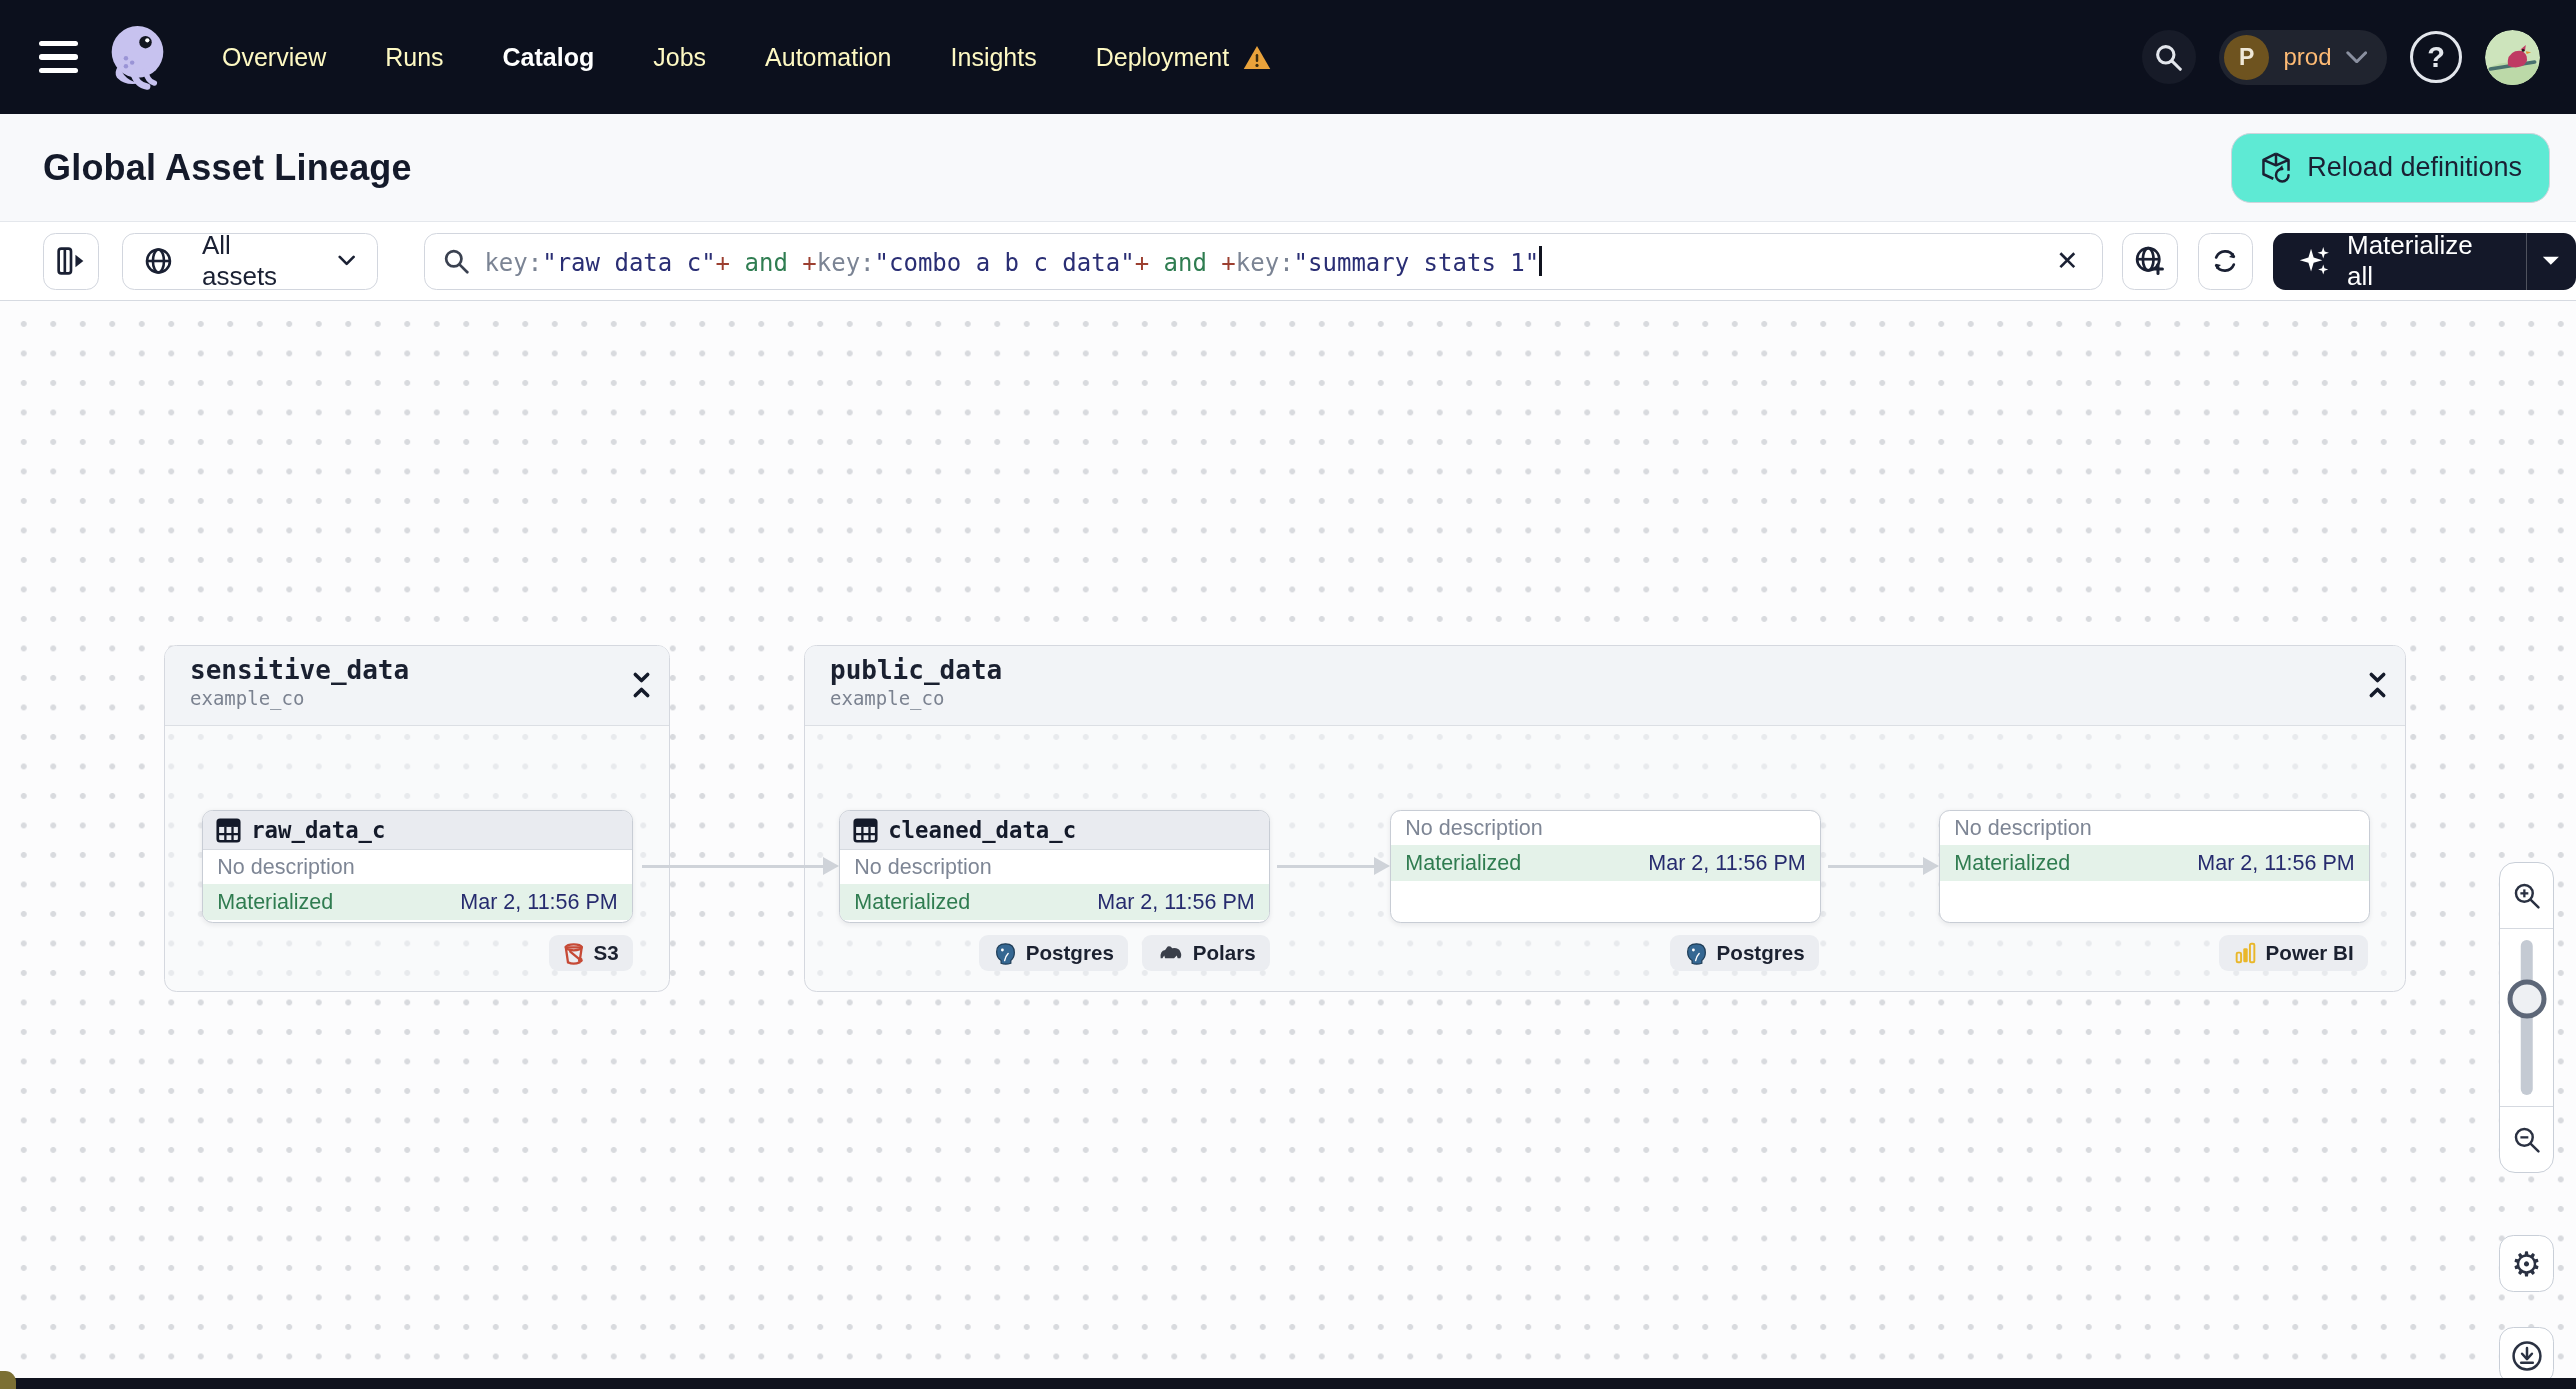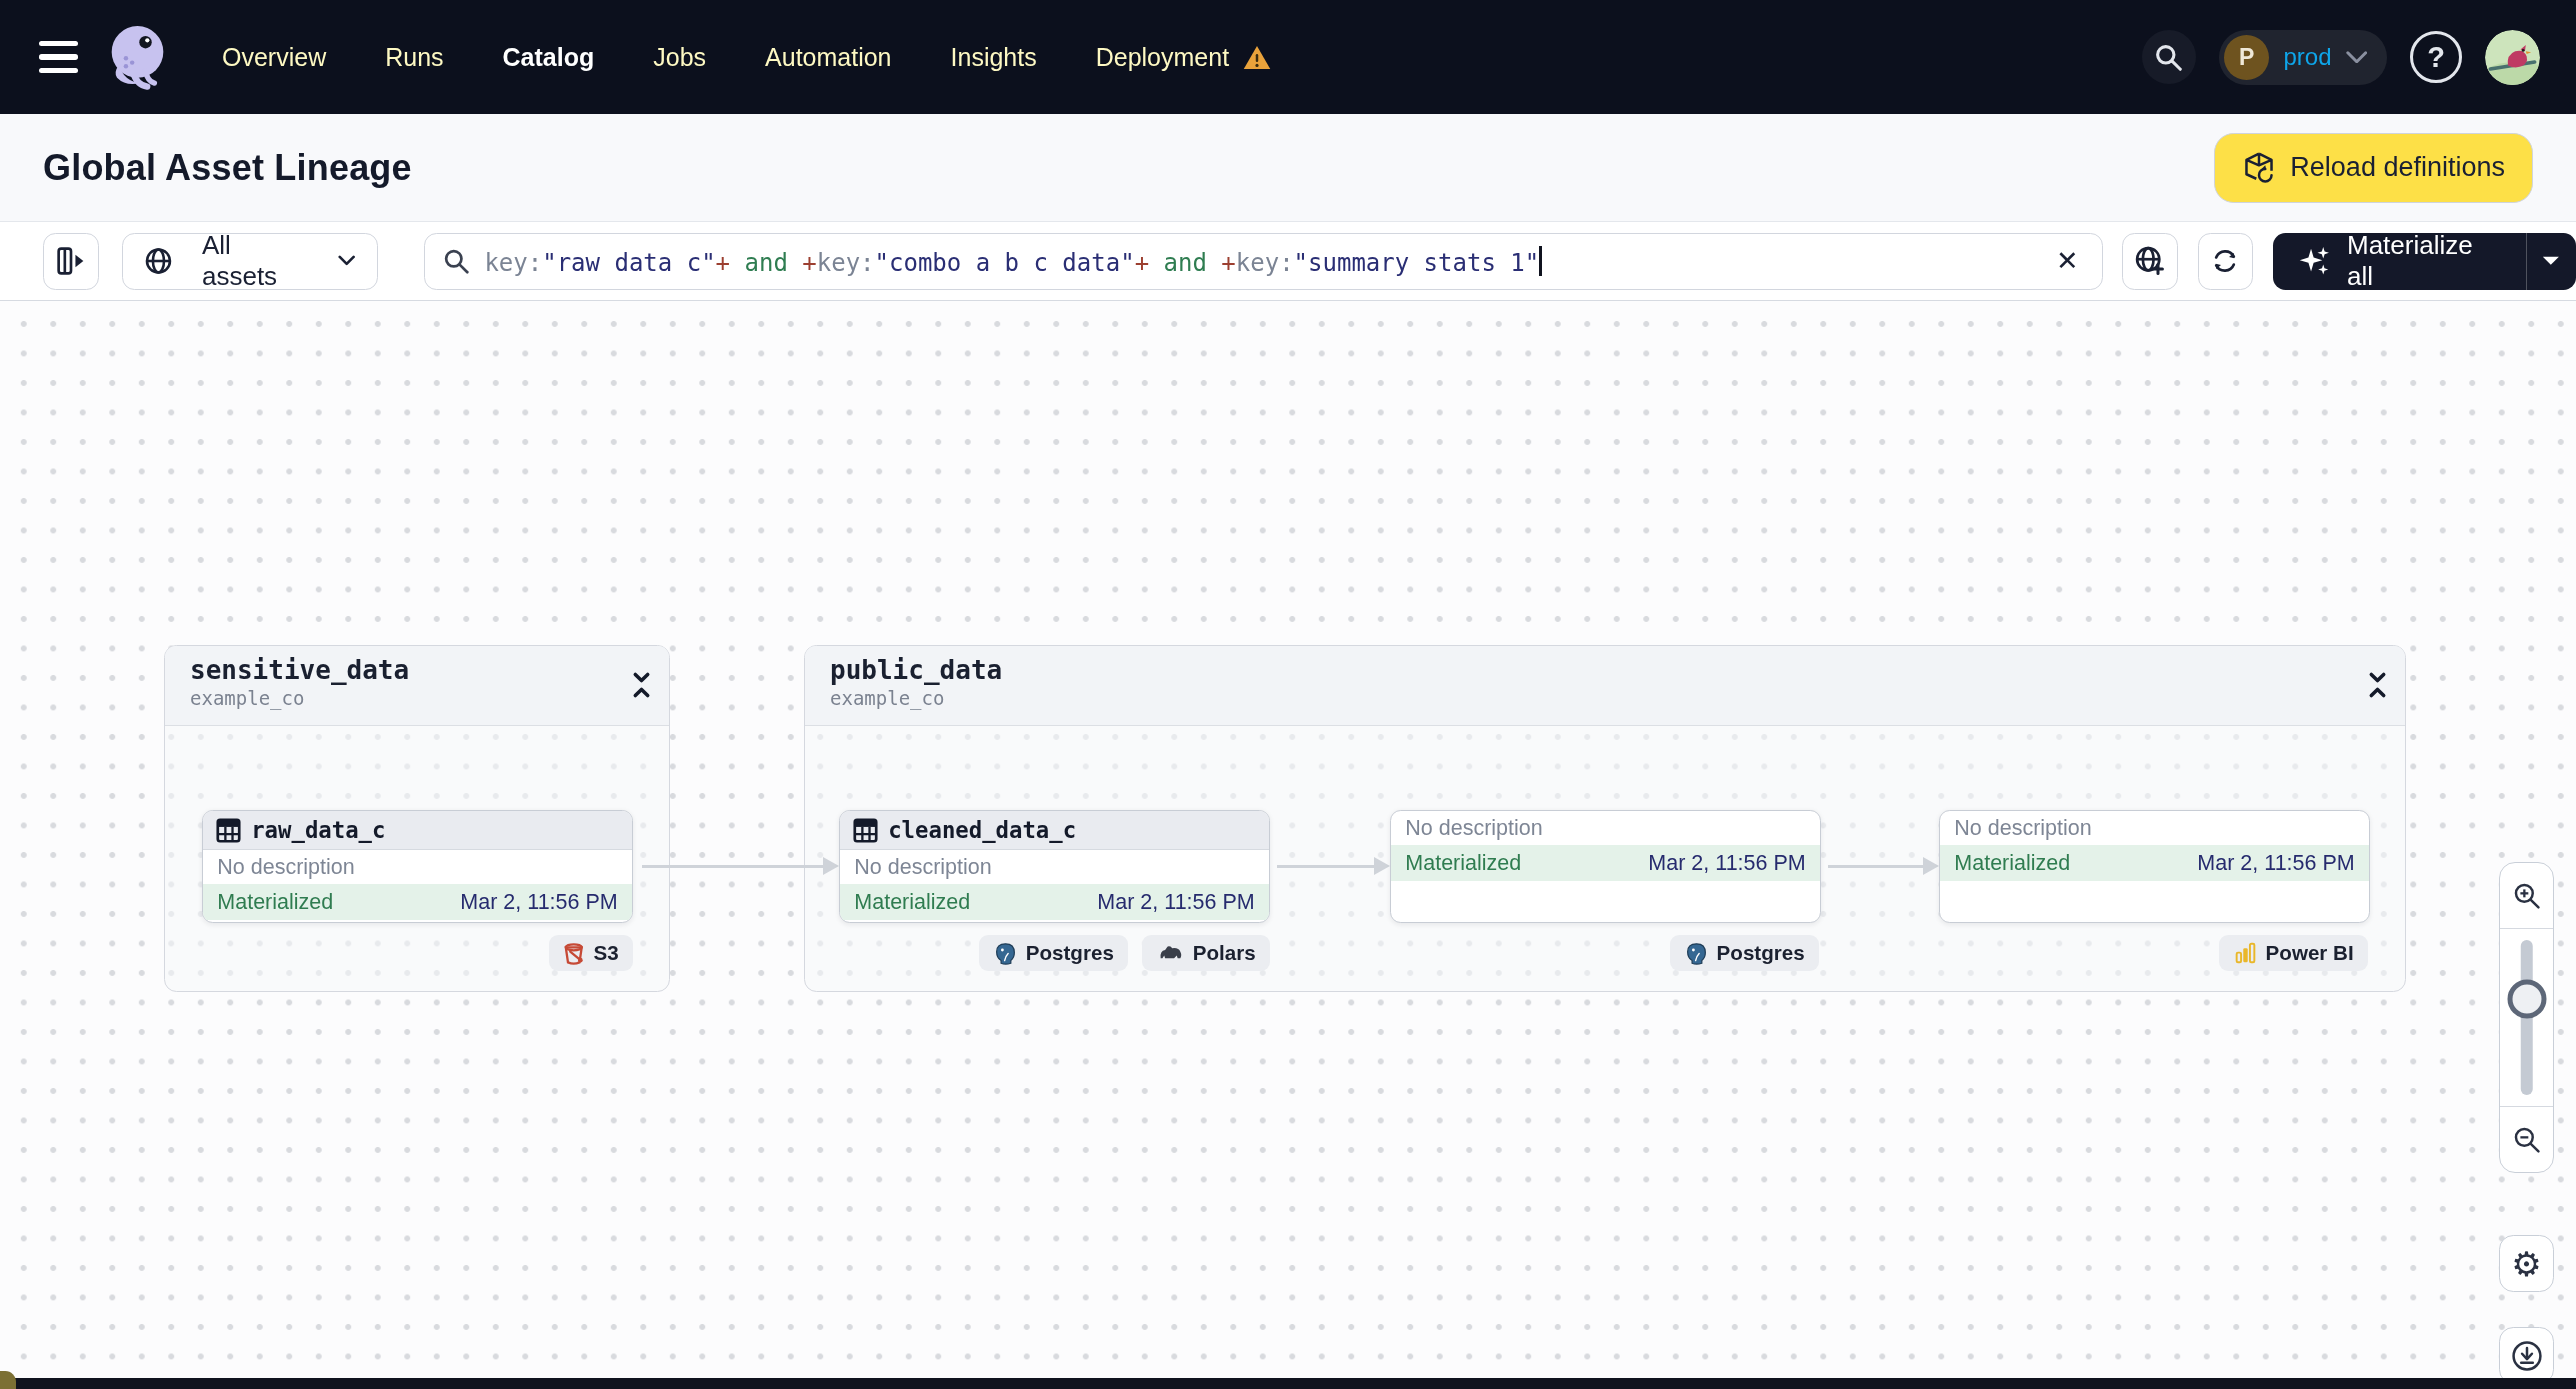--- a/index.html
+++ b/index.html
@@ -18,32 +18,32 @@
   .nav-item { color:#fef9c3; font-size:25px; font-weight:400; cursor:pointer; display:flex;
               align-items:center; gap:12.5px; }
   .nav-item.active { color:#ffffff; font-weight:700; }
   .nav-right { margin-left:auto; display:flex; align-items:center; gap:23px; margin-right:36px; }
   .icon-circle { width:54px; height:54px; border-radius:50%; background:#171b28; display:flex;
                  align-items:center; justify-content:center; cursor:pointer; }
   .prod-pill { height:55px; background:#20242f; border-radius:29px; display:flex; align-items:center;
                padding:0 19.7px 0 5.4px; gap:14.3px; cursor:pointer; }
   .prod-avatar { width:45px; height:45px; border-radius:50%; background:#6e531f; color:#efe8d8;
                  font-size:23px; font-weight:700; display:flex; align-items:center; justify-content:center; }
-  .prod-label { color:#0ea5e9; font-size:24px; font-weight:500; }
+  .prod-label { color:#fdba74; font-size:24px; font-weight:500; }
   .help-circle { width:52px; height:52px; border-radius:50%; display:flex; align-items:center;
                  justify-content:center; border:3.6px solid #e3e6ec; color:#e3e6ec; font-size:29px;
                  font-weight:700; cursor:pointer; }
   .user-avatar { width:55px; height:55px; border-radius:50%; overflow:hidden; cursor:pointer; }
 
   
   .page-header { position:absolute; left:0; top:114px; width:2576px; height:108px; background:#f8f9fb;
                  border-bottom:1.8px solid #e4e7ec; display:flex; align-items:center; }
   .page-title { margin-left:43px; font-size:36px; font-weight:700; color:#141a2a; letter-spacing:0.2px; }
-  .reload-btn { margin-left:auto; margin-right:43px; height:70px; border:1.8px solid #cfd4dc;
-                border-radius:19.7px; background:#fde047; display:flex; align-items:center; gap:14.3px;
+  .reload-btn { margin-left:auto; margin-right:26px; height:70px; border:1.8px solid #cfd4dc;
+                border-radius:19.7px; background:#5eead4; display:flex; align-items:center; gap:14.3px;
                 padding:0 27px; font-size:27px; color:#1a2033; cursor:pointer; }
 
   
   .toolbar { position:absolute; left:0; top:222px; width:2576px; height:79px; background:#fff;
              border-bottom:1.8px solid #d6dae1; display:flex; align-items:center; }
   .tool-btn { height:57px; border:1.8px solid #d2d6de; border-radius:12.5px; background:#fff;
               display:flex; align-items:center; justify-content:center; cursor:pointer; color:#1a2033; }
   .panel-btn { width:57px; margin-left:43px; }
   .scope-btn { margin-left:23px; padding:0 21.5px; gap:29px; font-size:26px; }
   .searchbox { margin-left:46px; width:1723px; height:57px; border:1.8px solid #d2d6de; border-radius:12.5px;

